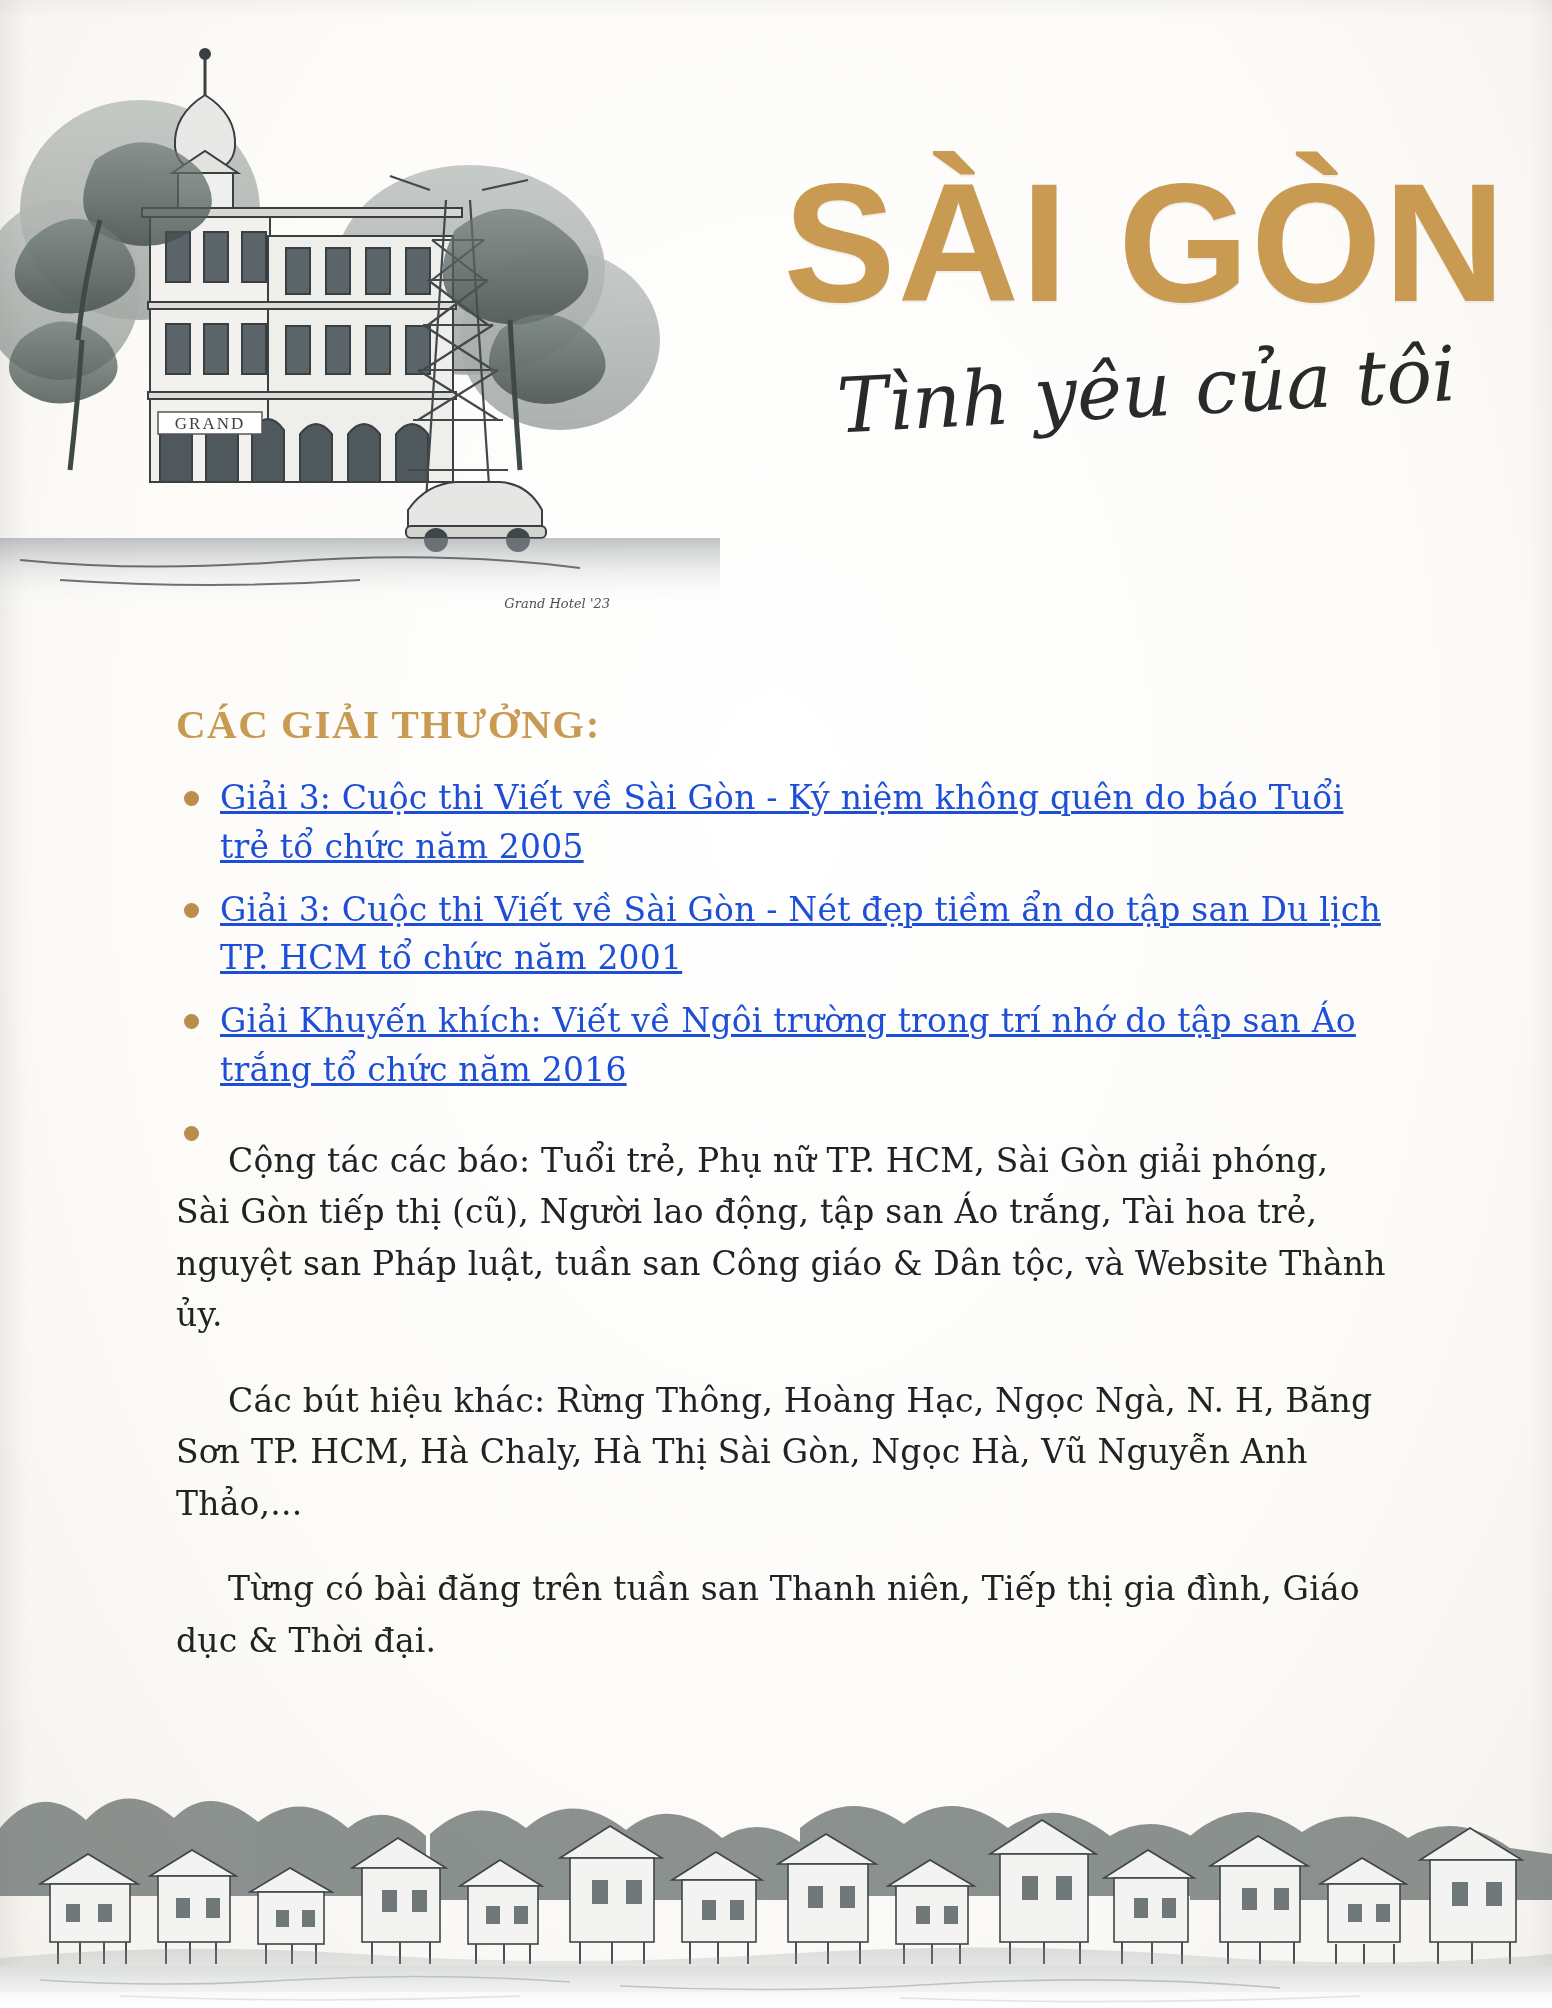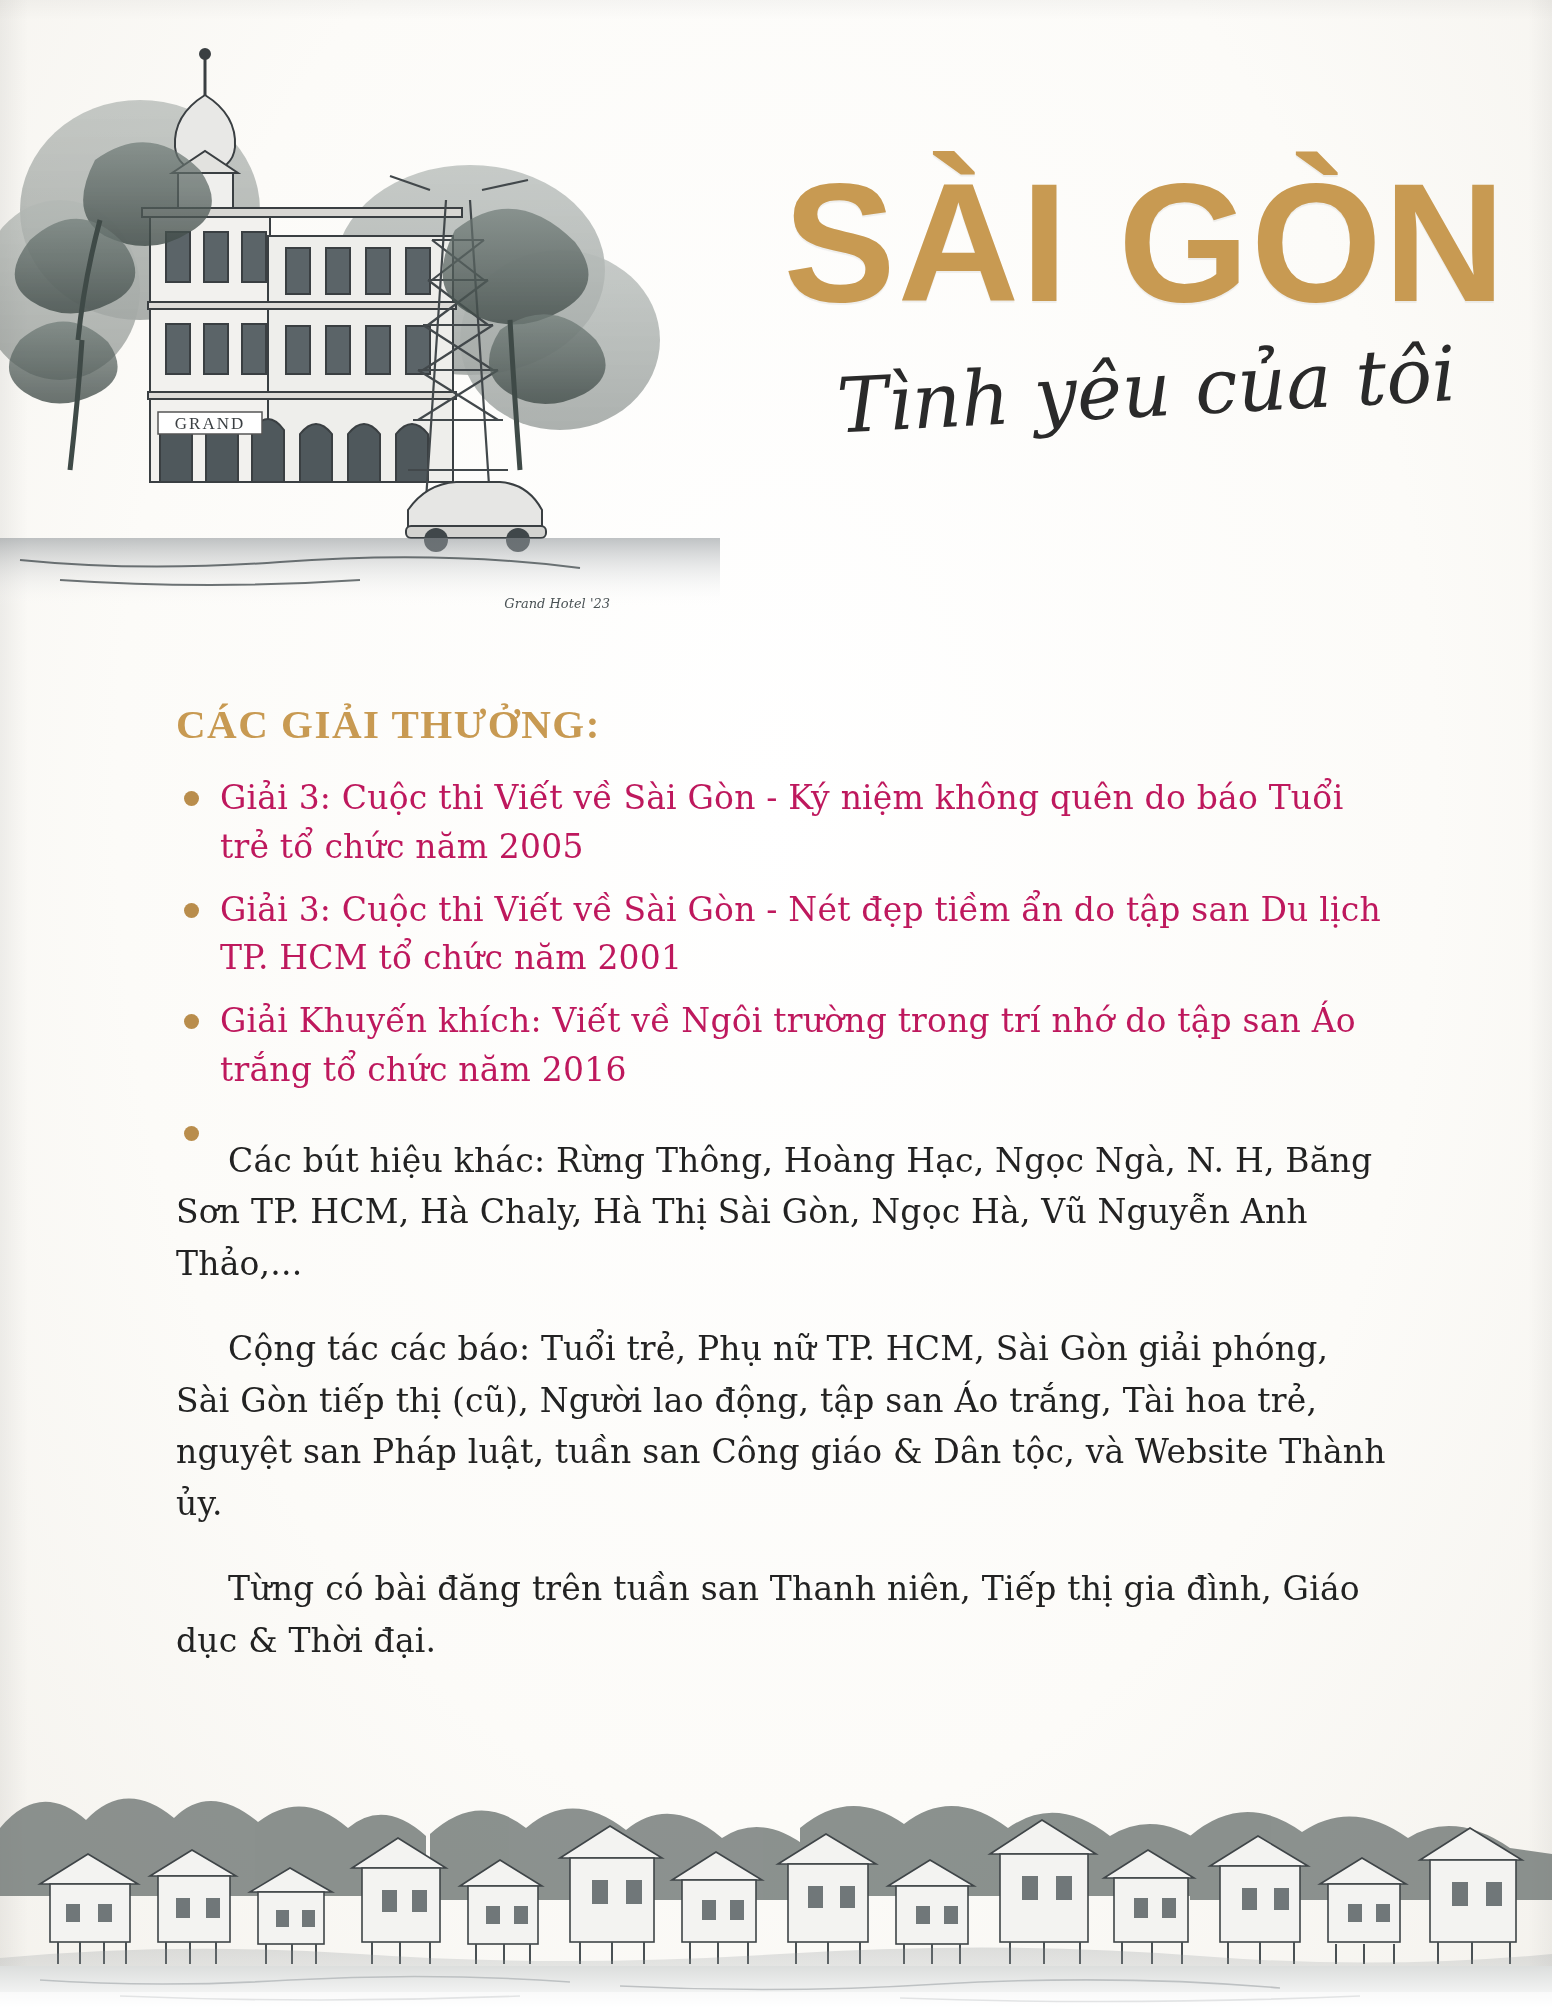--- a/index.html
+++ b/index.html
@@ -106,22 +106,23 @@
     margin: 0 0 40px 0;
     padding: 0;
   }
   ul.awards li {
     position: relative;
     padding-left: 44px;
     margin-bottom: 14px;
     font-family: "DejaVu Serif", serif;
     font-size: 33px;
     line-height: 1.48;
-    color: #be185d;
+    color: #1d4ed8;
     letter-spacing: 0.2px;
+    text-decoration: underline;
   }
   ul.awards li .bullet {
     position: absolute;
     left: 8px;
     top: 17px;
     width: 15px;
     height: 15px;
     border-radius: 50%;
     background: #b98d4c;
   }
@@ -292,22 +293,22 @@
     </li>
     <li>
       <span class="bullet"></span>
       <span>Giải Khuyến khích: Viết về Ngôi trường trong trí nhớ do tập san Áo trắng tổ chức năm 2016</span>
     </li>
     <li>
       <span class="bullet"></span>
     </li>
   </ul>
 
+  <p class="para">Cộng tác các báo: Tuổi trẻ, Phụ nữ TP. HCM, Sài Gòn giải phóng, Sài Gòn tiếp thị (cũ), Người lao động, tập san Áo trắng, Tài hoa trẻ, nguyệt san Pháp luật, tuần san Công giáo &amp; Dân tộc, và Website Thành ủy.</p>
   <p class="para">Các bút hiệu khác: Rừng Thông, Hoàng Hạc, Ngọc Ngà, N. H, Băng Sơn TP. HCM, Hà Chaly, Hà Thị Sài Gòn, Ngọc Hà, Vũ Nguyễn Anh Thảo,...</p>
-  <p class="para">Cộng tác các báo: Tuổi trẻ, Phụ nữ TP. HCM, Sài Gòn giải phóng, Sài Gòn tiếp thị (cũ), Người lao động, tập san Áo trắng, Tài hoa trẻ, nguyệt san Pháp luật, tuần san Công giáo &amp; Dân tộc, và Website Thành ủy.</p>
   <p class="para">Từng có bài đăng trên tuần san Thanh niên, Tiếp thị gia đình, Giáo dục &amp; Thời đại.</p>
 </div>
 
 <div class="footer-illo">
   <svg width="1552" height="300" viewBox="0 0 1552 300" xmlns="http://www.w3.org/2000/svg">
     <defs>
       <linearGradient id="fwash" x1="0" y1="0" x2="0" y2="1">
         <stop offset="0%" stop-color="#8d9396" stop-opacity="0.55"></stop>
         <stop offset="100%" stop-color="#c9ccce" stop-opacity="0.35"></stop>
       </linearGradient>

